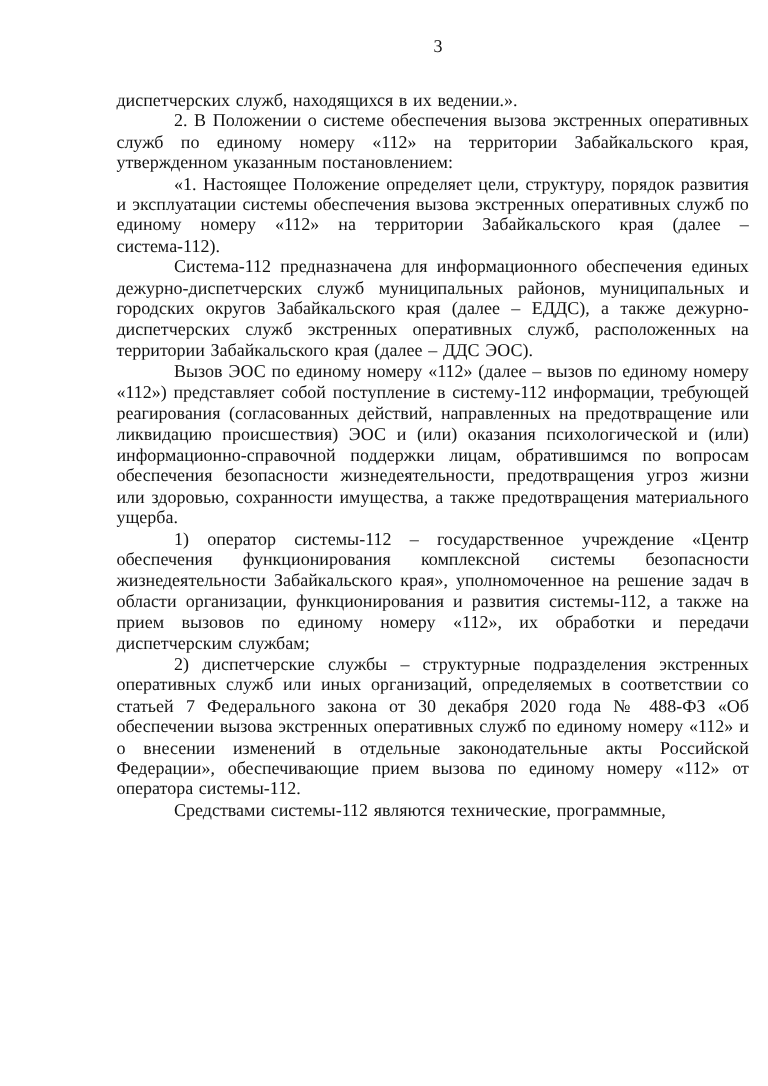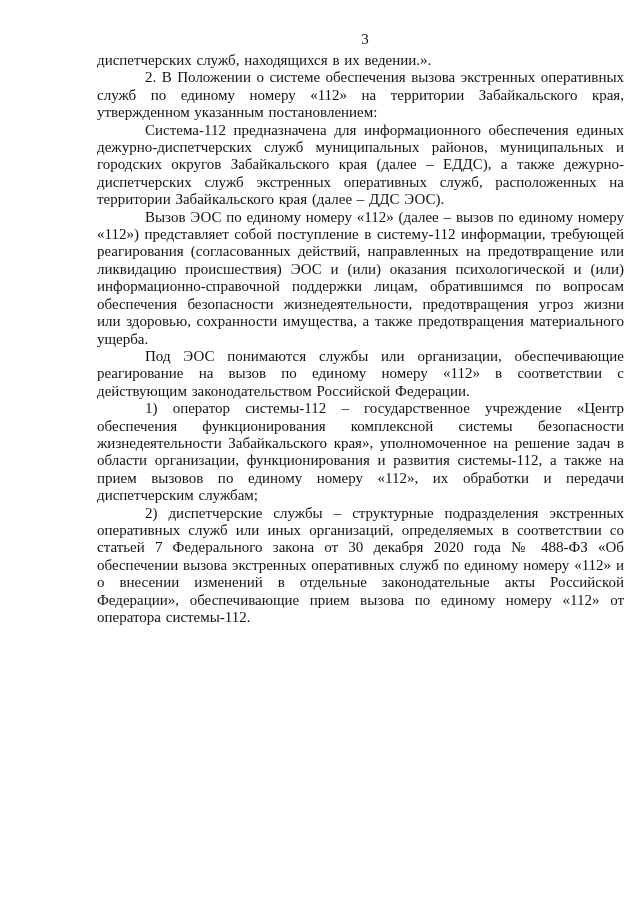--- a/index.html
+++ b/index.html
@@ -20,21 +20,21 @@
     position: absolute;
     top: 30px;
     left: 100px;
     width: 530px;
     text-align: center;
     font-size: 15px;
     line-height: 18px;
   }
   .doc-body {
     position: absolute;
-    top: 52px;
+    top: 76px;
     left: 97px;
     width: 527px;
   }
   .doc-body p.para {
     margin: 0;
     padding: 0;
     font-size: 15px;
     line-height: 17.4px;
     text-align: justify;
     word-spacing: 1px;
@@ -44,19 +44,20 @@
   }
 </style>
 </head>
 <body>
 
 <div class="page">
   <div class="page-number">3</div>
   <div class="doc-body">
       <p class="para">диспетчерских служб, находящихся в их ведении.».</p>
       <p class="para indent">2. В Положении о системе обеспечения вызова экстренных оперативных служб по единому номеру «112» на территории Забайкальского края, утвержденном указанным постановлением:</p>
+      <p class="para indent">«1. Настоящее Положение определяет цели, структуру, порядок развития и эксплуатации системы обеспечения вызова экстренных оперативных служб по единому номеру «112» на территории Забайкальского края (далее – система-112).</p>
       <p class="para indent">Система-112 предназначена для информационного обеспечения единых дежурно-диспетчерских служб муниципальных районов, муниципальных и городских округов Забайкальского края (далее – ЕДДС), а также дежурно-диспетчерских служб экстренных оперативных служб, расположенных на территории Забайкальского края (далее – ДДС ЭОС).</p>
       <p class="para indent">Вызов ЭОС по единому номеру «112» (далее – вызов по единому номеру «112») представляет собой поступление в систему-112 информации, требующей реагирования (согласованных действий, направленных на предотвращение или ликвидацию происшествия) ЭОС и (или) оказания психологической и (или) информационно-справочной поддержки лицам, обратившимся по вопросам обеспечения безопасности жизнедеятельности, предотвращения угроз жизни или здоровью, сохранности имущества, а также предотвращения материального ущерба.</p>
-      <p class="para indent">Под ЭОС понимаются службы или организации, обеспечивающие реагирование на вызов по единому номеру «112» в соответствии с действующим законодательством Российской Федерации.</p>
       <p class="para indent">1) оператор системы-112 – государственное учреждение «Центр обеспечения функционирования комплексной системы безопасности жизнедеятельности Забайкальского края», уполномоченное на решение задач в области организации, функционирования и развития системы-112, а также на прием вызовов по единому номеру «112», их обработки и передачи диспетчерским службам;</p>
       <p class="para indent">2) диспетчерские службы – структурные подразделения экстренных оперативных служб или иных организаций, определяемых в соответствии со статьей 7 Федерального закона от 30 декабря 2020 года № 488-ФЗ «Об обеспечении вызова экстренных оперативных служб по единому номеру «112» и о внесении изменений в отдельные законодательные акты Российской Федерации», обеспечивающие прием вызова по единому номеру «112» от оператора системы-112.</p>
+      <p class="para indent">Средствами системы-112 являются технические, программные,</p>
     </div>
 </div>
 
 </body></html>

